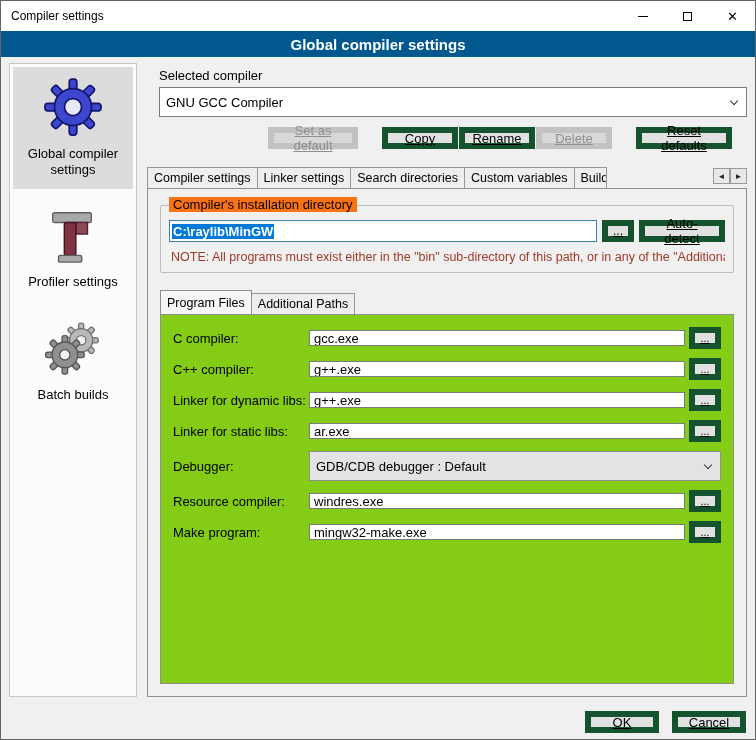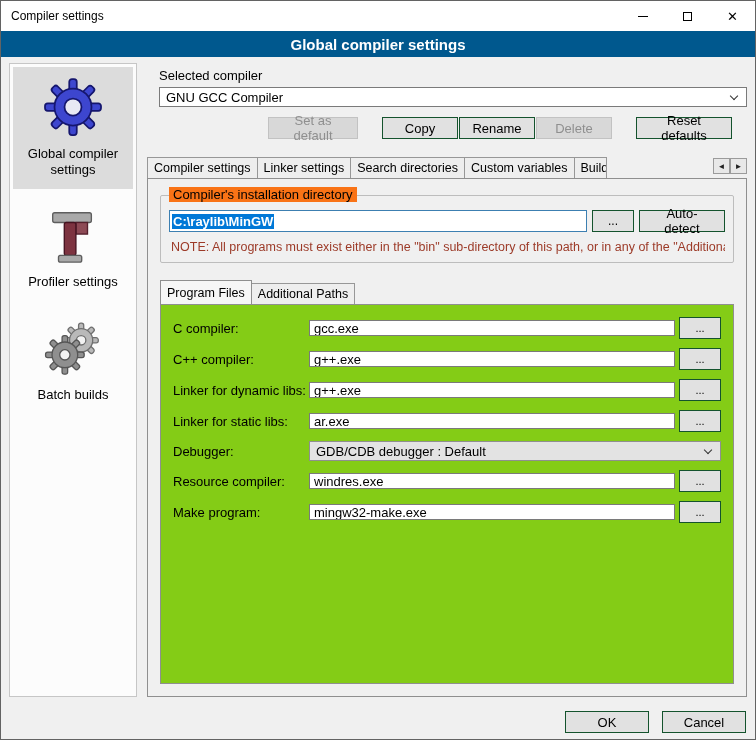--- a/index.html
+++ b/index.html
@@ -31,31 +31,31 @@
   .sidebar { width:128px; background:#fcfcfc; border:1px solid #c6c6c6; padding:3px; display:flex; flex-direction:column; }
   .side-item { display:flex; flex-direction:column; align-items:center; text-align:center;
                padding:10px 2px 10px; margin-bottom:8px; cursor:default; }
   .side-item.selected { background:#dcdcdc; }
   .side-item .lbl { margin-top:9px; line-height:1.25; font-size:13px; }
 
   
   .main { flex:1; min-width:0; display:flex; flex-direction:column; }
   .sc-label { margin:5px 0 4px 12px; }
 
-  .combo { height:20px; border:1px solid #7a7a7a; background:#fff; display:flex; align-items:center;
+  .combo { height:30px; border:1px solid #7a7a7a; background:#fff; display:flex; align-items:center;
            padding:0 6px; font-size:13px; min-width:0; cursor:default; }
   .combo .text { white-space:nowrap; overflow:hidden; }
   .chev { width:11px; height:11px; position:relative; flex:none; margin-left:auto; }
   .chev::before { content:""; position:absolute; left:2px; top:1px; width:5px; height:5px;
                   border-right:1.4px solid #333; border-bottom:1.4px solid #333; transform:rotate(45deg); }
   .top-combo { margin-left:12px; }
 
   
-  .btn { background:#e1e1e1; border:1px solid #14532d; color:#000; font:13px "Liberation Sans", sans-serif;
-         display:inline-flex; align-items:center; justify-content:center; height:22px; padding:0 20px; cursor:default; }
+  .btn { background:#e1e1e1; border:6px solid #14532d; color:#000; font:13px "Liberation Sans", sans-serif;
+         display:inline-flex; align-items:center; justify-content:center; height:22px; padding:0 10px; cursor:default;text-decoration:underline; }
   .btn.disabled { background:#d8d8d8; color:#8f8f8f; border-color:#c2c2c2; }
 
   .btnrow { display:flex; align-items:center; justify-content:flex-end; margin:10px 15px 0 0; }
   .w90 { width:90px; } .w76 { width:76px; } .w96 { width:96px; }
   .ml24 { margin-left:24px; } .ml1 { margin-left:1px; }
 
   
   .tabbar { display:flex; align-items:flex-end; margin-top:14px; position:relative; z-index:2; height:25px; overflow:hidden; }
   .tab { display:flex; align-items:center; height:21px; padding:0 6px; font-size:12.5px; white-space:nowrap;
          background:#eeeeee; border:1px solid #979797; border-bottom:none; cursor:default; }
@@ -88,21 +88,21 @@
   
   .frow { display:flex; align-items:center; margin-bottom:9px; }
   .flabel { width:136px; flex:none; }
   .tinput { flex:1; min-width:0; height:16px; border:1px solid #7a7a7a; background:#fff;
             font:13px "Liberation Sans", sans-serif; padding:0 4px; }
   .dots2 { width:19px; height:22px; margin-left:4px; font-size:11px; }
   .combo.gray { background:#e3e3e3; border-color:#8f8f8f; flex:1; }
 
   
   .footer { flex:1; display:flex; align-items:center; justify-content:flex-end; gap:13px; padding:0 9px; }
-  .footer .btn { width:84px; }
+  .footer .btn { width:74px; }
 </style>
 </head>
 <body>
 
 <div class="window">
 
   <div class="titlebar">
     <span class="title">Compiler settings</span>
     <button class="winbtn">
         <span class="min-glyph"></span>

